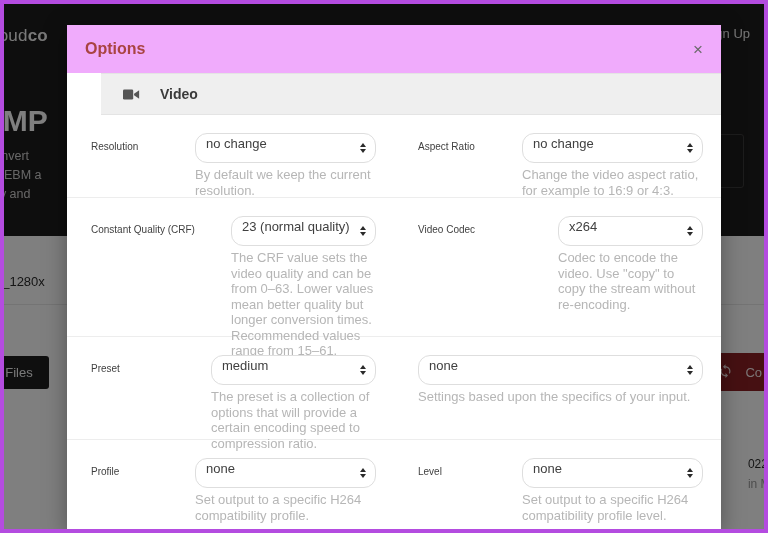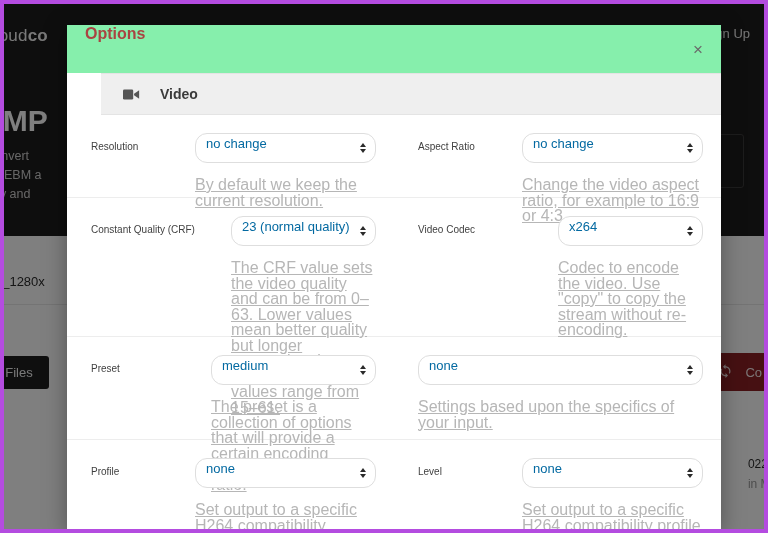--- a/index.html
+++ b/index.html
@@ -159,23 +159,23 @@
     overflow: hidden;
     display: flex;
     flex-direction: column;
   }
 
   #modal-header {
     position: relative;
     height: 48px;
     flex: 0 0 48px;
     display: flex;
-    align-items: flex-start;
+    align-items: center;
     padding: 0 18px;
-    background: #86efac;
+    background: #f0abfc;
   }
 
   #modal-title {
     color: #a94442;
     font-size: 16px;
     font-weight: 700;
   }
 
   #modal-close {
     position: absolute;
@@ -244,21 +244,21 @@
   .fake-select {
     position: relative;
     height: 30px;
     background: #fff;
     border: 1px solid #dedede;
     border-radius: 12px;
     display: flex;
     align-items: center;
     padding: 0 26px 10px 10px;
     font-size: 13px;
-    color: #0369a1;
+    color: #404040;
     cursor: pointer;
     white-space: nowrap;
     overflow: hidden;
   }
 
   .sel-arrows {
     position: absolute;
     right: 9px;
     top: 50%;
     transform: translateY(-50%);
@@ -271,25 +271,24 @@
   .sel-arrows i {
     display: block;
     width: 0; height: 0;
     border-left: 3.5px solid transparent;
     border-right: 3.5px solid transparent;
   }
   .sel-arrows i.up   { border-bottom: 4px solid #2a2a2a; }
   .sel-arrows i.down { border-top: 4px solid #2a2a2a; }
 
   .opt-help {
-    margin-top: 14px;
-    font-size: 16px;
+    margin-top: 4px;
+    font-size: 13px;
     line-height: 15.5px;
     color: #b6b6b6;
-    text-decoration: underline;
   }
 
   
   .row-1 .opt-cell { height: 82px; }
   .row-2 .opt-cell { height: 138px; gap: 36px; }
   .row-3 .opt-cell { height: 102px; gap: 16px; }
   .row-4 .opt-cell { height: 100px; }
 </style>
 </head>
 <body>

